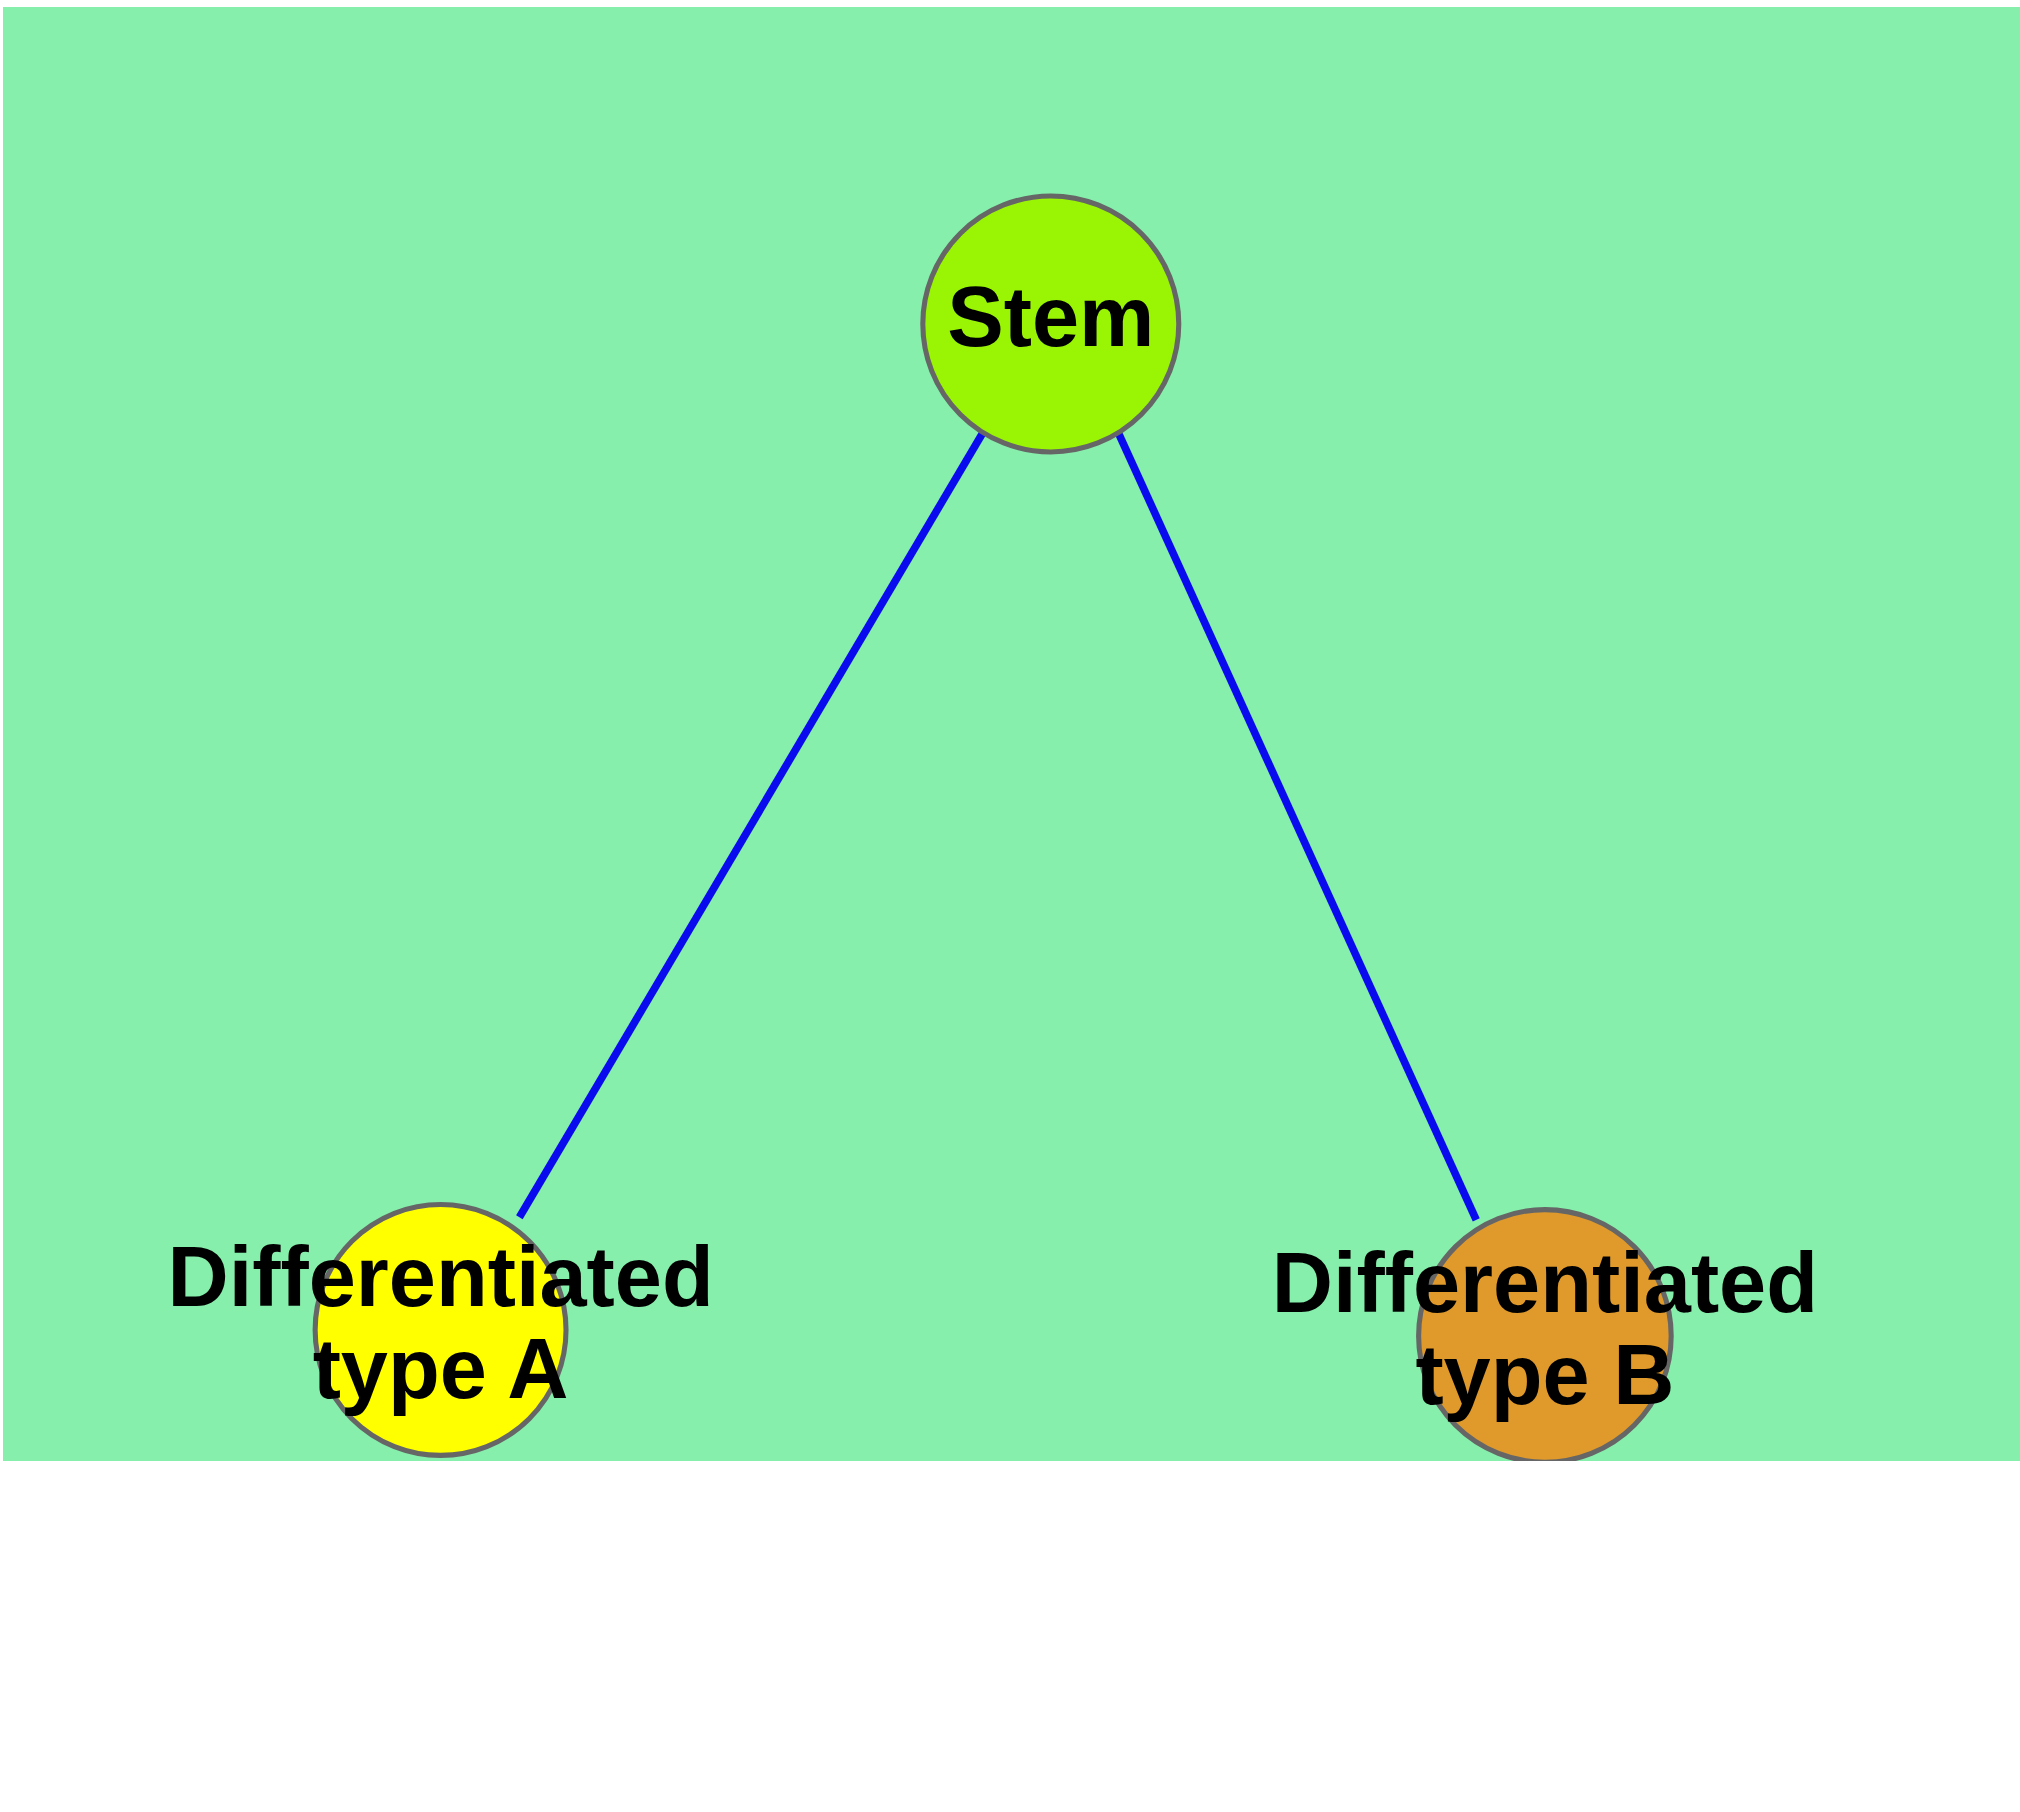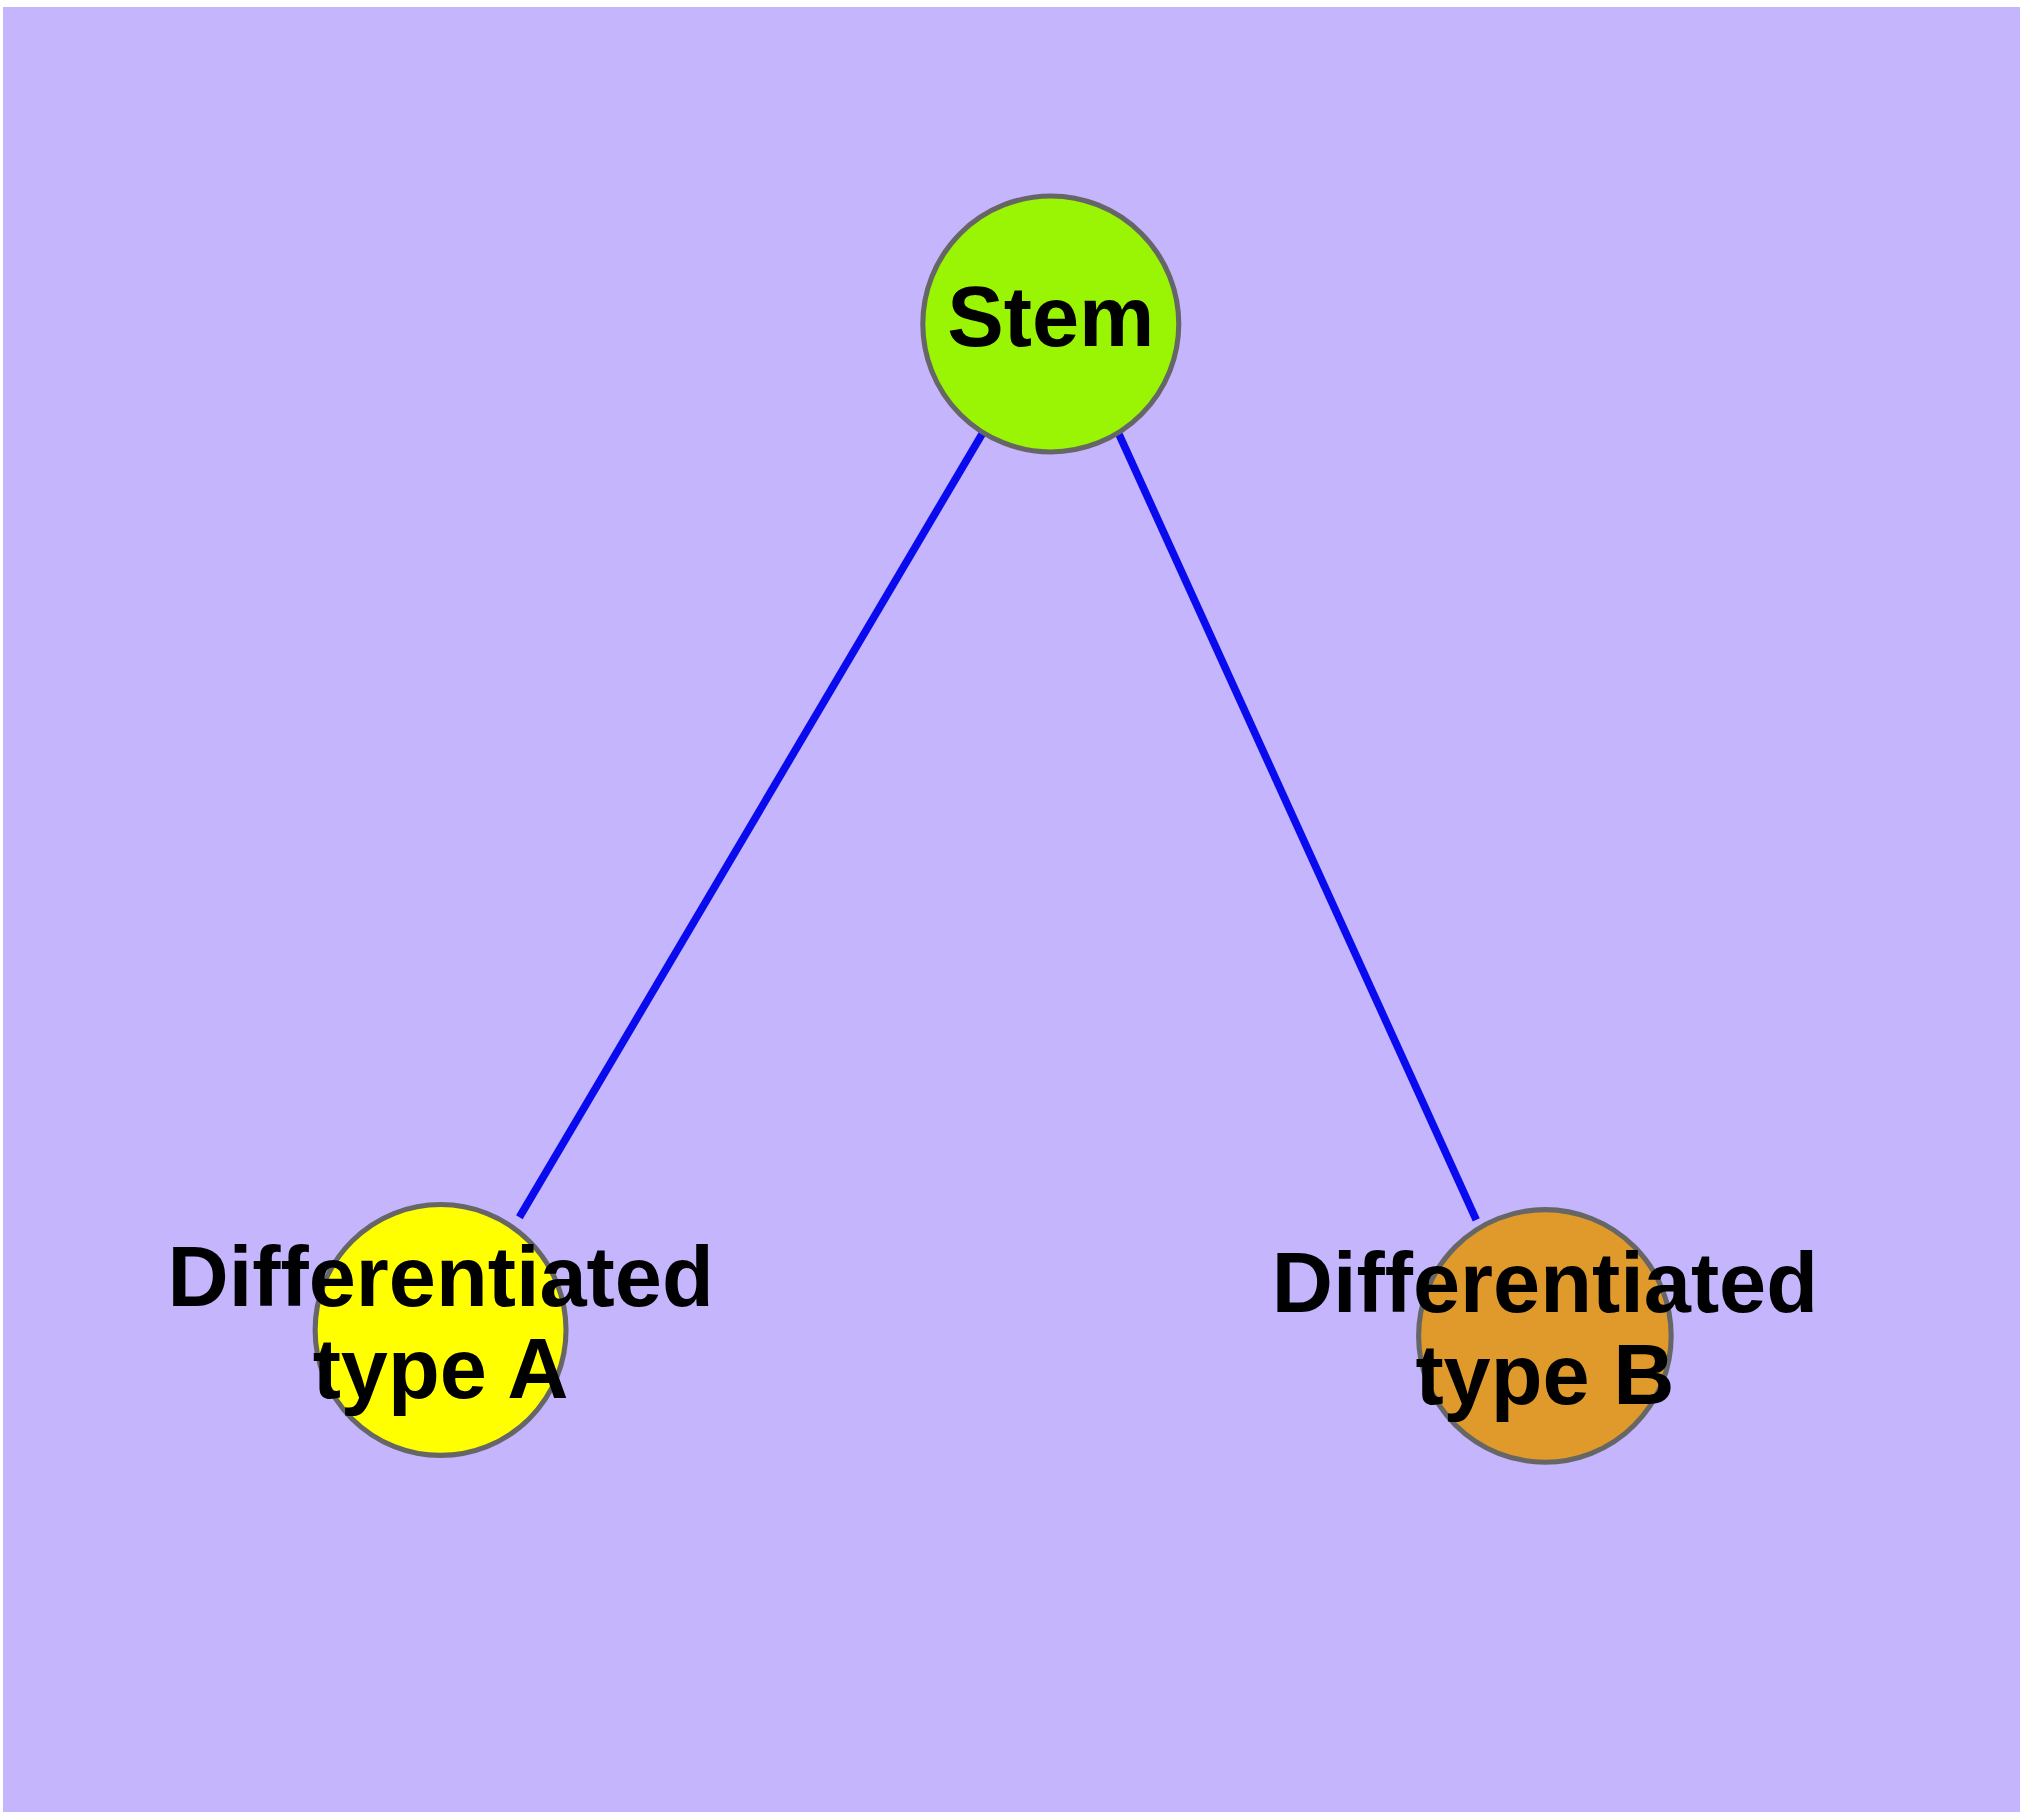--- a/index.html
+++ b/index.html
@@ -20,22 +20,22 @@
     height: 1812px;
     background: #ffffff;
   }
 
   
   #plot-area {
     position: absolute;
     left: 3.4px;
     top: 6.8px;
     width: 2017px;
-    height: 1805px;
-    background: #c4b5fd;
+    height: 1454px;
+    background: #86efac;
     overflow: hidden;
   }
 
   #graph-svg {
     position: absolute;
     left: 0;
     top: 0;
     width: 2021px;
     height: 1812px;
     overflow: visible;

